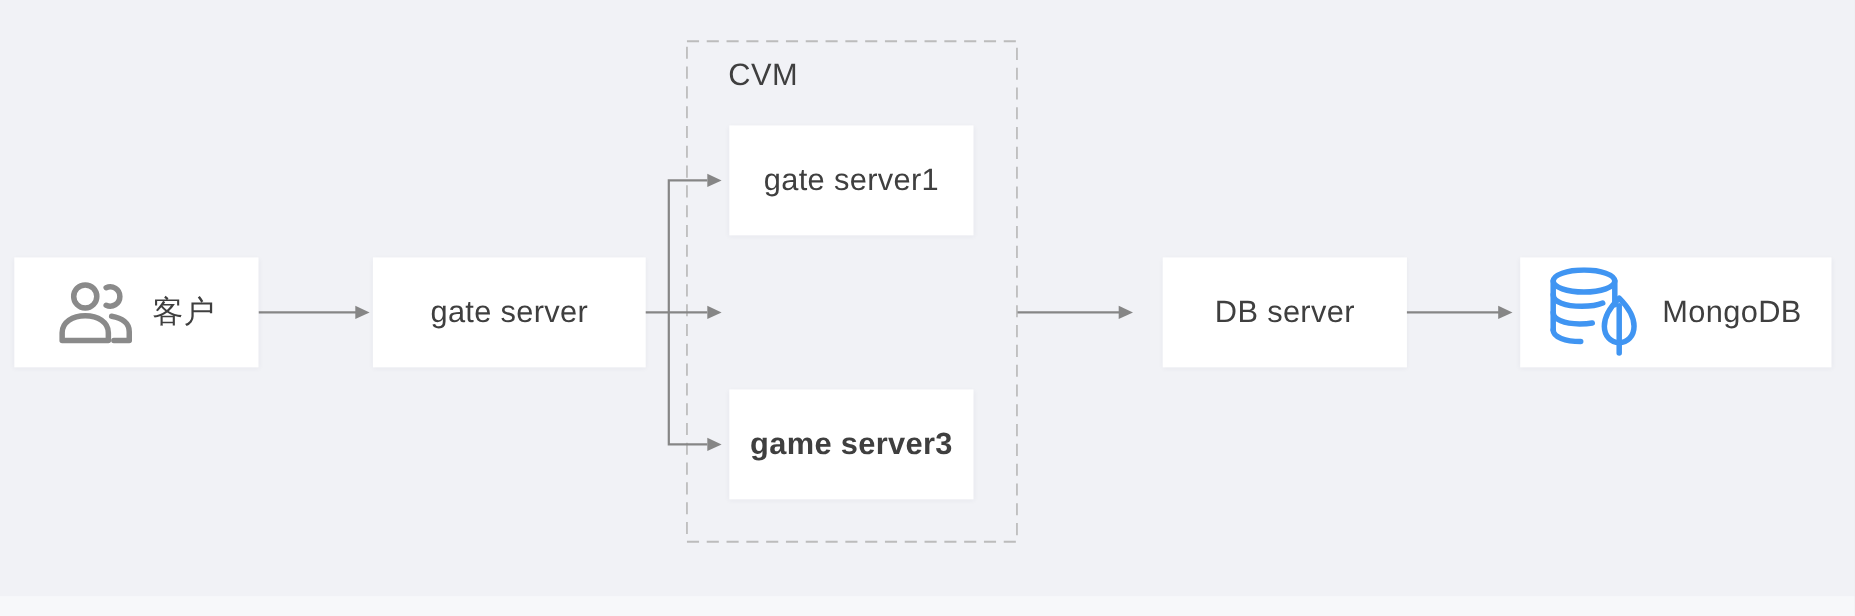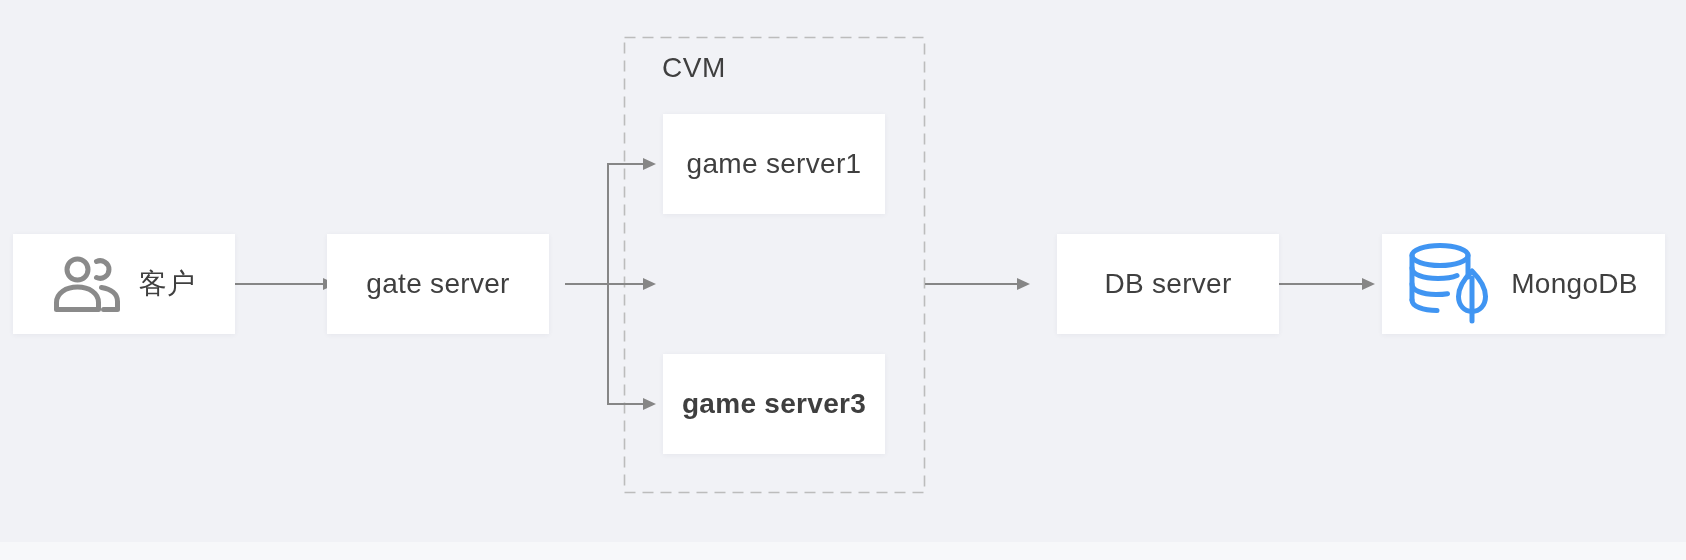--- a/index.html
+++ b/index.html
@@ -60,21 +60,21 @@
     align-items:center;
     justify-content:center;
     gap:18px;
     font-size:28px;
     color:var(--text);
     z-index:2;
     letter-spacing:0.3px;
     white-space:nowrap;
   }
   #node-customer{left:13px;top:234px;width:222px;}
-  #node-gate{left:327px;top:234px;width:222px;}
+  #node-gate{left:339px;top:234px;width:248px;}
   #node-game1{left:663px;top:114px;width:222px;}
   #node-game2{left:663px;top:234px;width:222px;}
   #node-game3{left:663px;top:354px;width:222px;font-weight:bold;}
   #node-db{left:1037px;top:234px;width:222px;margin-left:20px;}
   #node-mongodb{left:1382px;top:234px;width:283px;}
   .group-label{
     position:absolute;
     left:662px;top:52px;
     font-size:28px;
     color:var(--text);
@@ -138,21 +138,21 @@
       </svg>
     </span>
     <span>客户</span>
   </div>
 
   <div class="node" id="node-gate">
     <span>gate server</span>
   </div>
 
   <div class="node" id="node-game1">
-    <span>game server1</span>
+    <span>gate server1</span>
   </div>
 
 
   <div class="node" id="node-game3">
     <span>game server3</span>
   </div>
 
   <div class="node" id="node-db">
     <span>DB server</span>
   </div>

